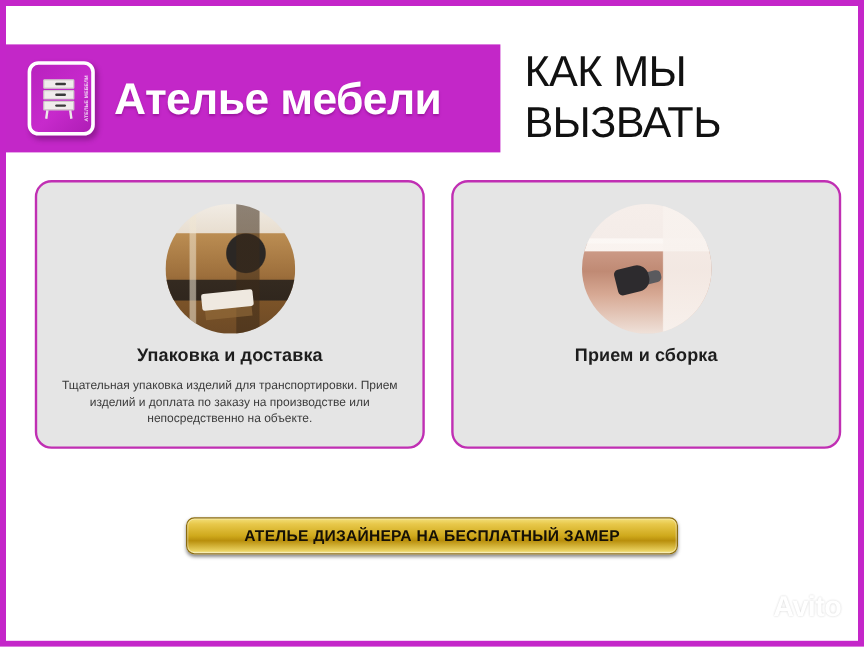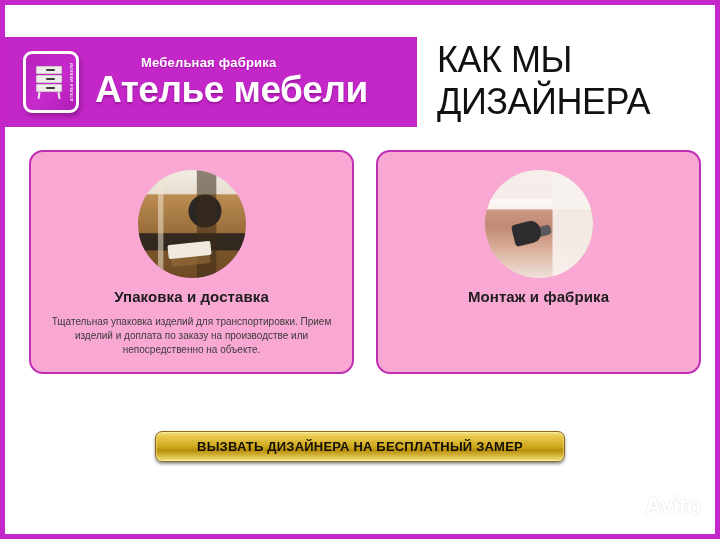--- a/index.html
+++ b/index.html
@@ -145,21 +145,21 @@
     top: 145px;
     width: 672px;
     display: flex;
     justify-content: space-between;
   }
   .card {
     width: 325px;
     box-sizing: border-box;
     border: 2px solid #C02FB3;
     border-radius: 14px;
-    background: #f9a8d4;
+    background: #e5e5e5;
     padding: 16px 12px 14px 12px;
     text-align: center;
   }
   .card-photo {
     width: 108px;
     height: 108px;
     border-radius: 50%;
     margin: 2px auto 10px auto;
     overflow: hidden;
     position: relative;
@@ -291,43 +291,42 @@
         <div class="drawer"></div>
         <div class="drawer"></div>
         <div class="drawer"></div>
         <div class="leg l"></div>
         <div class="leg r"></div>
       </div>
       <div id="logo-vertical-text">АТЕЛЬЕ МЕБЕЛИ</div>
     </div>
 
     <div id="wordmark">
-      <div id="brand-kicker">Мебельная фабрика</div>
       <div id="brand-name">Ателье мебели</div>
     </div>
   </div>
 
-  <div id="headline">КАК МЫ ДИЗАЙНЕРА</div>
+  <div id="headline">КАК МЫ ВЫЗВАТЬ</div>
 
   <div id="cards">
 
     <div class="card">
       <div class="card-photo photo-workshop"></div>
       <div class="card-title">Упаковка и доставка</div>
       <div class="card-text">Тщательная упаковка изделий для транспортировки. Прием изделий и доплата по заказу на производстве или непосредственно на объекте.</div>
     </div>
 
     <div class="card">
       <div class="card-photo photo-assembly"></div>
-      <div class="card-title">Монтаж и фабрика</div>
+      <div class="card-title">Прием и сборка</div>
     </div>
   </div>
 
   <div id="cta-wrap">
-    <div id="cta-button">ВЫЗВАТЬ ДИЗАЙНЕРА НА БЕСПЛАТНЫЙ ЗАМЕР</div>
+    <div id="cta-button">АТЕЛЬЕ ДИЗАЙНЕРА НА БЕСПЛАТНЫЙ ЗАМЕР</div>
   </div>
 
   <div id="watermark">
     <span>
       <svg width="26" height="24" viewBox="0 0 26 24" aria-hidden="true">
         <circle cx="7.5" cy="17" r="6.2" fill="none" stroke="#ffffff" stroke-width="1.6"></circle>
         <circle cx="18.5" cy="18.5" r="4.6" fill="none" stroke="#ffffff" stroke-width="1.6"></circle>
         <circle cx="9" cy="5.5" r="4.2" fill="none" stroke="#ffffff" stroke-width="1.6"></circle>
         <circle cx="19.5" cy="7" r="3.2" fill="none" stroke="#ffffff" stroke-width="1.6"></circle>
       </svg>

